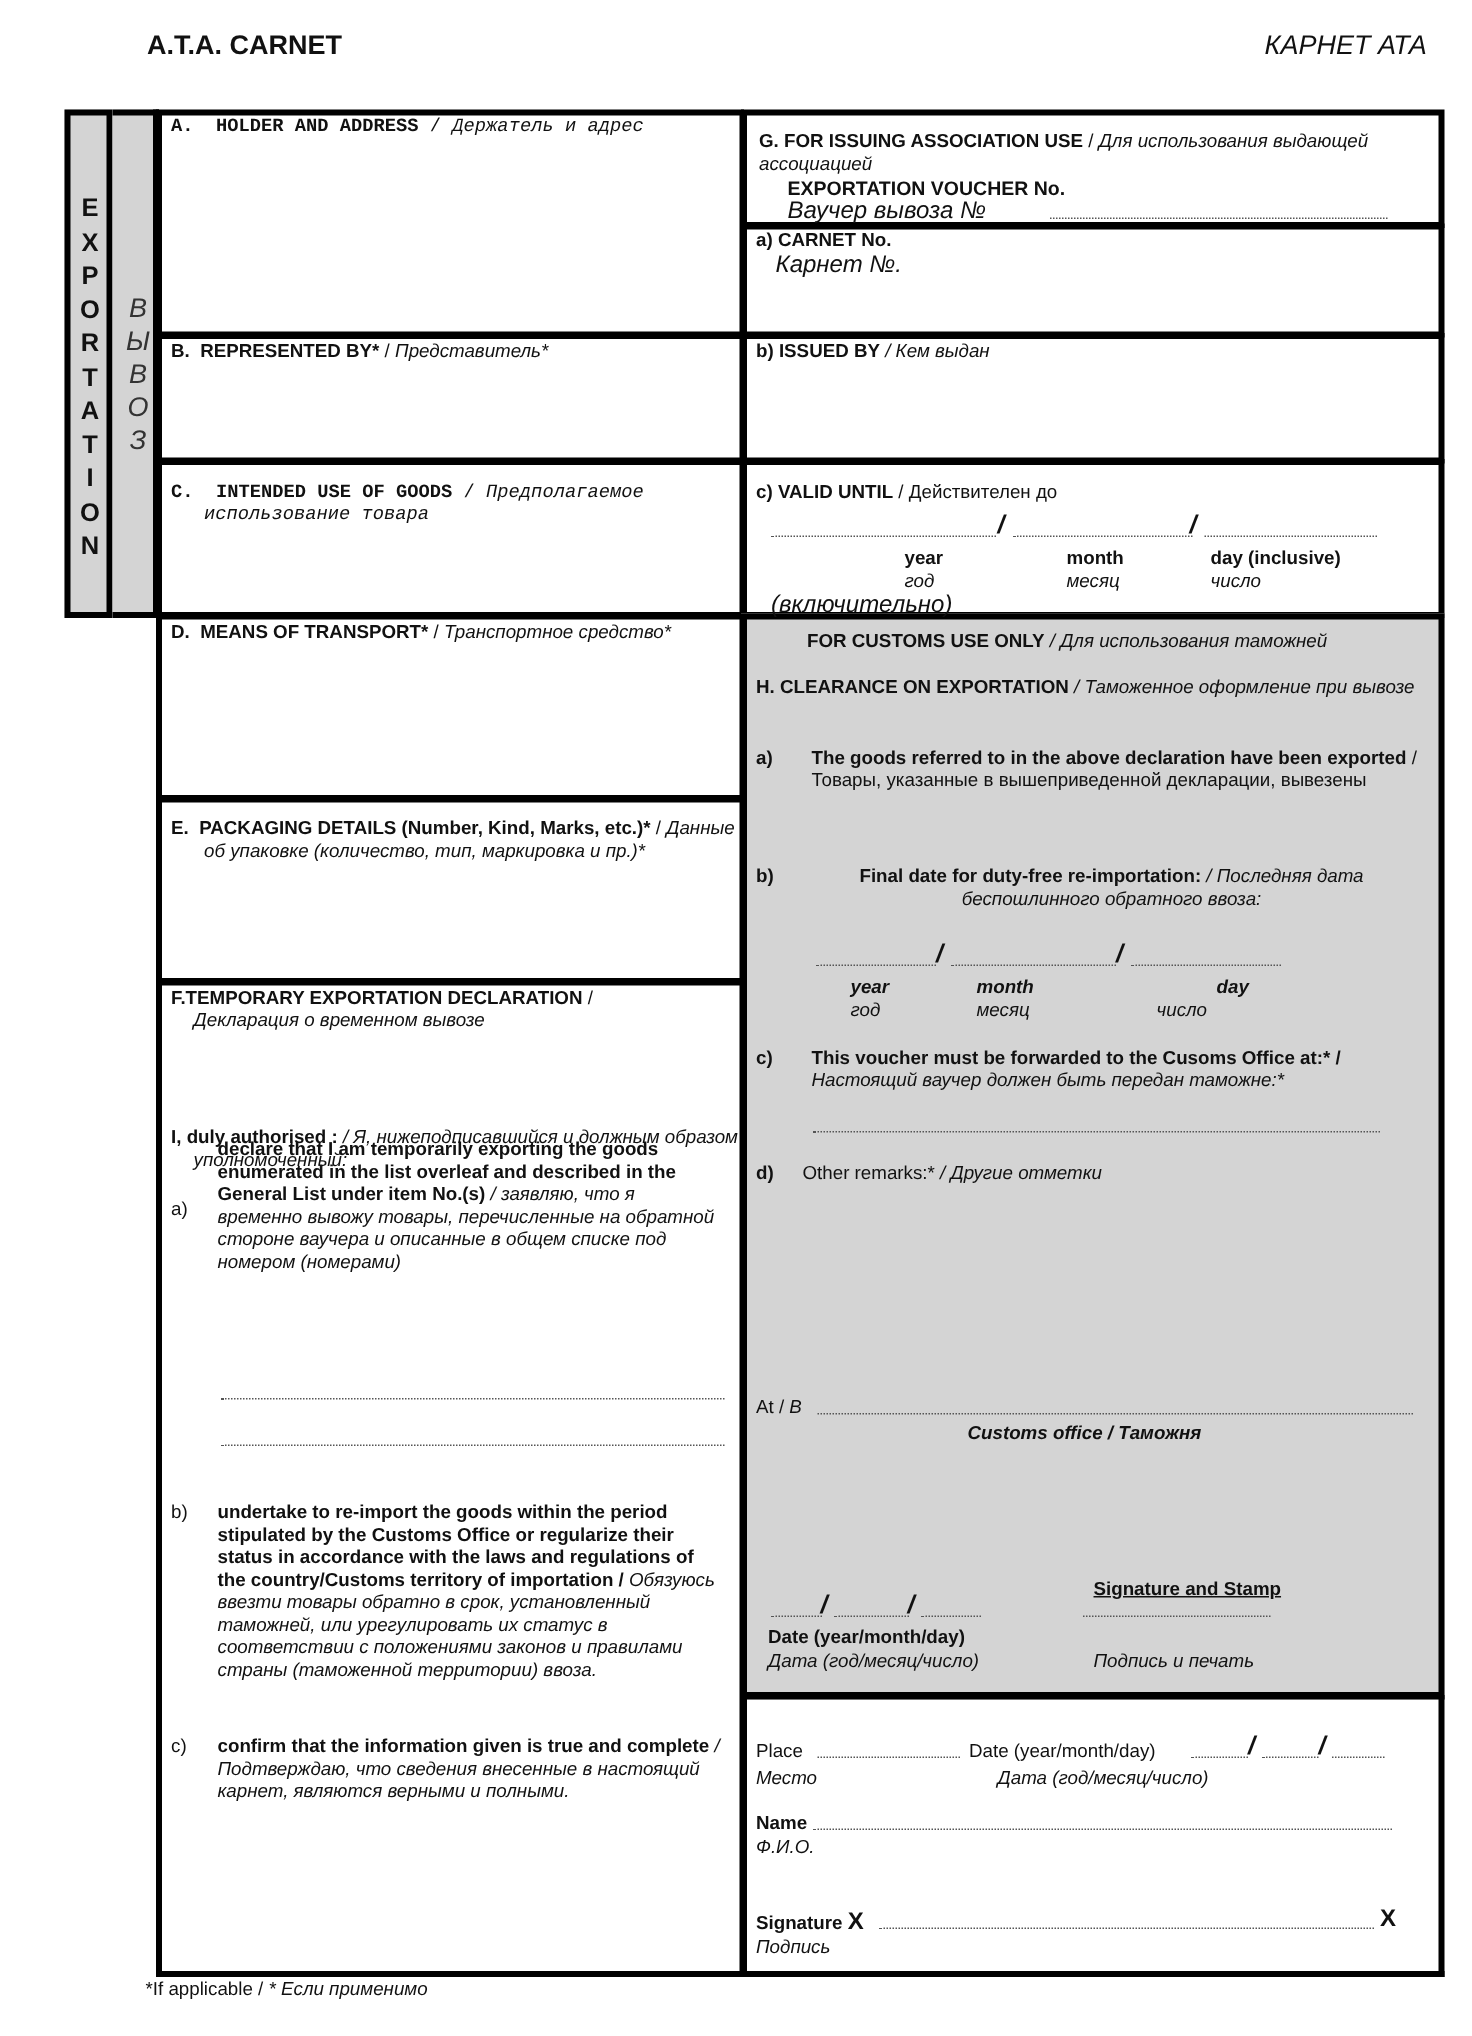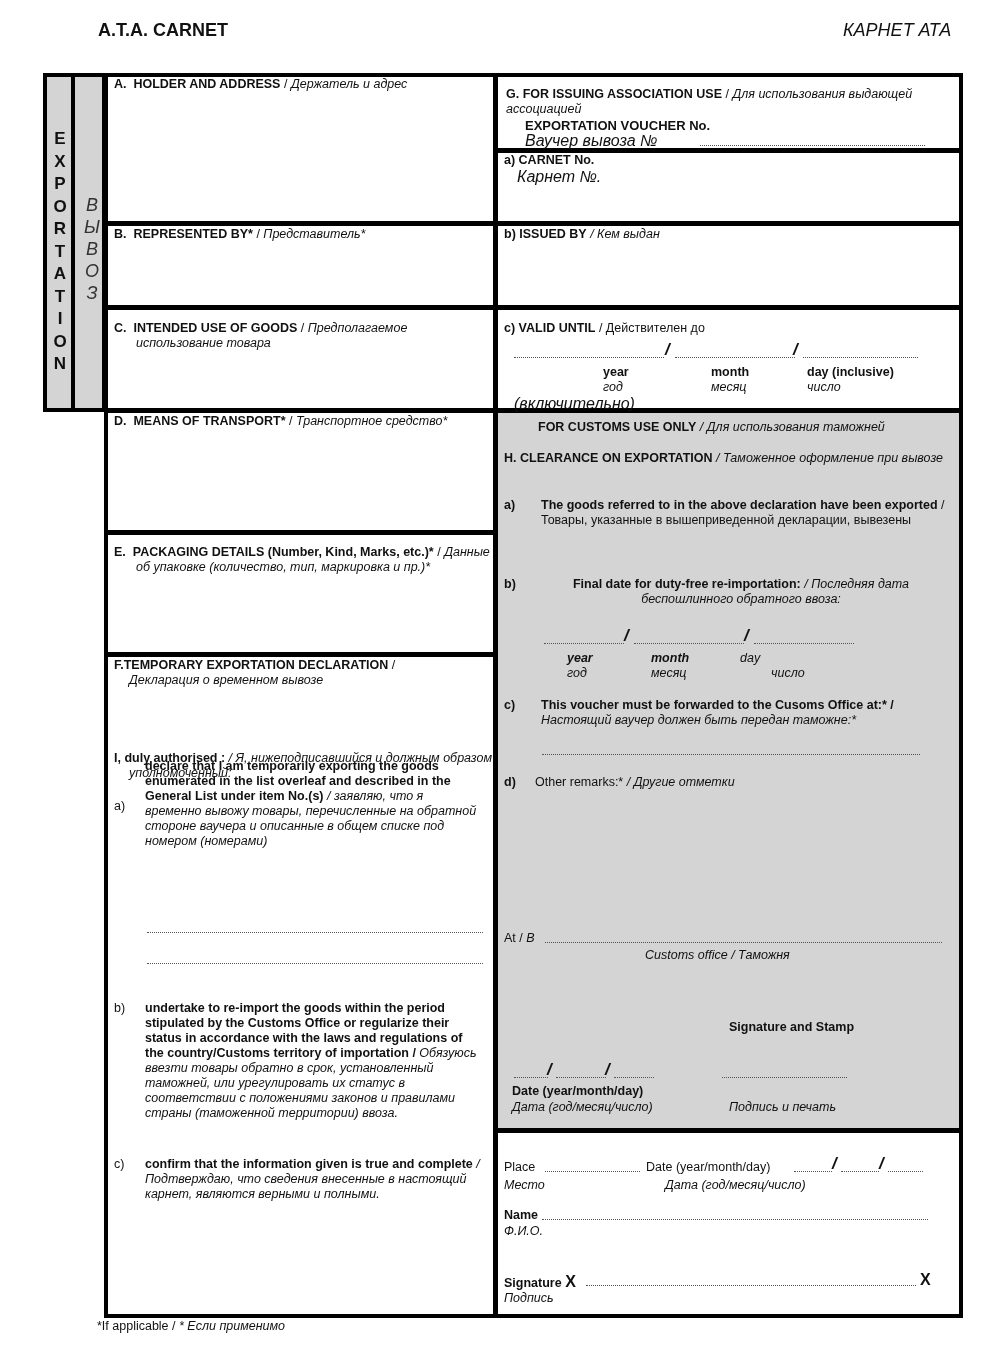--- a/index.html
+++ b/index.html
@@ -51,33 +51,33 @@
 <div class="abs box" style="left:104px;top:531px;width:392px;height:125px;border:4px solid #000;border-right:3px solid #000;"></div>
 <div class="abs box" style="left:104px;top:653px;width:392px;height:665px;border:4px solid #000;border-right:3px solid #000;"></div>
 
 <div class="abs box" style="left:494px;top:73px;width:469px;height:79px;border:4px solid #000;"></div>
 <div class="abs box" style="left:494px;top:149px;width:469px;height:76px;border:4px solid #000;"></div>
 <div class="abs box" style="left:494px;top:222px;width:469px;height:87px;border:4px solid #000;"></div>
 <div class="abs box" style="left:494px;top:306px;width:469px;height:106px;border:4px solid #000;"></div>
 <div class="abs box gray" style="left:494px;top:409px;width:469px;height:724px;border:4px solid #000;border-bottom:5px solid #000;"></div>
 <div class="abs box" style="left:494px;top:1130px;width:469px;height:188px;border:4px solid #000;border-top:none;"></div>
 
-<div class="abs t12" style="left:114px;top:77px;width:375px;">
+<div class="abs t12" style="left:114px;top:77px;width:375px;font-family:Liberation Mono, monospace;">
   <span class="b">A.</span>&nbsp;
   <span class="b">HOLDER AND ADDRESS</span><span> / </span><span class="i">Держатель и адрес</span>
 </div>
 <div class="abs" style="left:110px;top:96px;width:380px;height:122px;"></div>
 
 <div class="abs t12" style="left:114px;top:227px;width:375px;">
   <span class="b">B.</span>&nbsp;
   <span class="b">REPRESENTED BY*</span><span> / </span><span class="i">Представитель*</span>
 </div>
 <div class="abs" style="left:110px;top:245px;width:380px;height:58px;"></div>
 
-<div class="abs t12" style="left:114px;top:321px;width:340px;padding-left:22px;text-indent:-22px;">
+<div class="abs t12" style="left:114px;top:321px;width:340px;padding-left:22px;text-indent:-22px;font-family:Liberation Mono, monospace;">
   <span class="b">C.</span>&nbsp;
   <span class="b">INTENDED USE OF GOODS</span><span> / </span><span class="i">Предполагаемое использование товара</span>
 </div>
 <div class="abs" style="left:110px;top:356px;width:380px;height:50px;"></div>
 
 <div class="abs t12" style="left:114px;top:414px;width:375px;">
   <span class="b">D.</span>&nbsp;
   <span class="b">MEANS OF TRANSPORT*</span><span> / </span><span class="i">Транспортное средство*</span>
 </div>
 <div class="abs" style="left:110px;top:432px;width:380px;height:95px;"></div>
@@ -162,50 +162,50 @@
 </div>
 <div class="abs dots" style="left:544px;top:643px;width:80px;"></div>
 <div class="abs slash" style="left:624px;top:626px;">/</div>
 <div class="abs dots" style="left:634px;top:643px;width:110px;"></div>
 <div class="abs slash" style="left:744px;top:626px;">/</div>
 <div class="abs dots" style="left:754px;top:643px;width:100px;"></div>
 <div class="abs b i t12" style="left:567px;top:651px;font-weight:bold;">year</div>
 <div class="abs i t12" style="left:567px;top:666px;">год</div>
 <div class="abs b i t12" style="left:651px;top:651px;font-weight:bold;">month</div>
 <div class="abs i t12" style="left:651px;top:666px;">месяц</div>
-<div class="abs b i t12" style="left:740px;top:651px;font-weight:normal;">day</div>
+<div class="abs b i t12" style="left:811px;top:651px;font-weight:bold;">day</div>
 <div class="abs i t12" style="left:771px;top:666px;">число</div>
 
 <div class="abs t12 b" style="left:504px;top:698px;">c)</div>
 <div class="abs t12" style="left:541px;top:698px;width:410px;">
   <span class="b">This voucher must be forwarded to the Cusoms Office at:* /</span><br><span class="i">Настоящий ваучер должен быть передан таможне:*</span>
 </div>
 <div class="abs dots" style="left:542px;top:754px;width:378px;"></div>
 
 <div class="abs t12 b" style="left:504px;top:775px;">d)</div>
 <div class="abs t12" style="left:535px;top:775px;">
   <span>Other remarks:*</span><span class="i"> / Другие отметки</span>
 </div>
 <div class="abs" style="left:505px;top:795px;width:450px;height:125px;"></div>
 
 <div class="abs t12" style="left:504px;top:931px;">
   <span>At / </span><span class="i">В</span>
 </div>
 <div class="abs dots" style="left:545px;top:942px;width:397px;"></div>
-<div class="abs i b t12" style="left:645px;top:948px;font-weight:normal;">Customs office / Таможня</div>
+<div class="abs i b t12" style="left:645px;top:948px;font-weight:bold;">Customs office / Таможня</div>
 
 <div class="abs dots" style="left:514px;top:1077px;width:34px;"></div>
 <div class="abs slash" style="left:547px;top:1060px;">/</div>
 <div class="abs dots" style="left:556px;top:1077px;width:50px;"></div>
 <div class="abs slash" style="left:605px;top:1060px;">/</div>
 <div class="abs dots" style="left:614px;top:1077px;width:40px;"></div>
 <div class="abs dots" style="left:722px;top:1077px;width:125px;"></div>
 <div class="abs b t12" style="left:512px;top:1084px;">Date (year/month/day)</div>
 <div class="abs i t12" style="left:512px;top:1100px;">Дата (год/месяц/число)</div>
-<div class="abs b t12" style="left:729px;top:1020px;">Signature and Stamp</div>
+<div class="abs b t12" style="left:729px;top:1052px;text-decoration:underline;">Signature and Stamp</div>
 <div class="abs i t12" style="left:729px;top:1100px;">Подпись и печать</div>
 
 <div class="abs t12" style="left:504px;top:1160px;">Place</div>
 <div class="abs dots" style="left:545px;top:1171px;width:95px;"></div>
 <div class="abs t12" style="left:646px;top:1160px;">Date (year/month/day)</div>
 <div class="abs dots" style="left:794px;top:1171px;width:38px;"></div>
 <div class="abs slash" style="left:832px;top:1154px;">/</div>
 <div class="abs dots" style="left:841px;top:1171px;width:38px;"></div>
 <div class="abs slash" style="left:879px;top:1154px;">/</div>
 <div class="abs dots" style="left:888px;top:1171px;width:35px;"></div>

